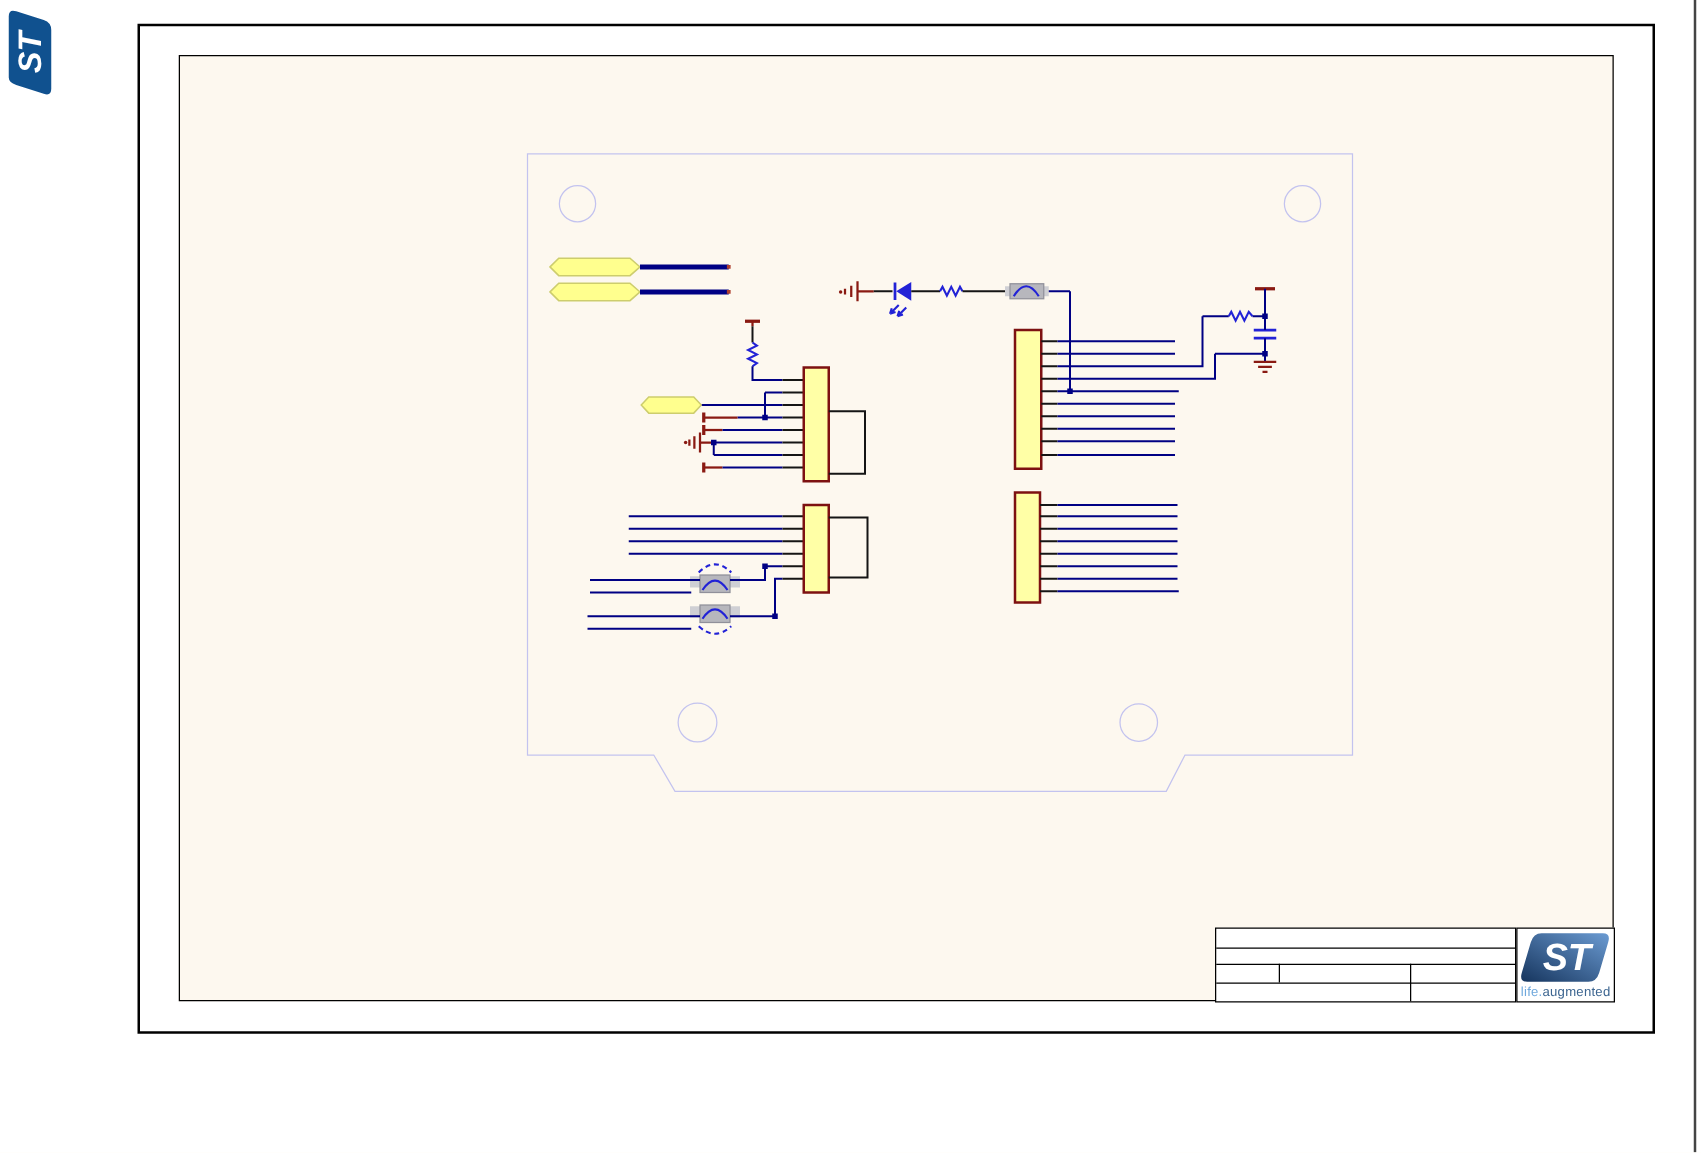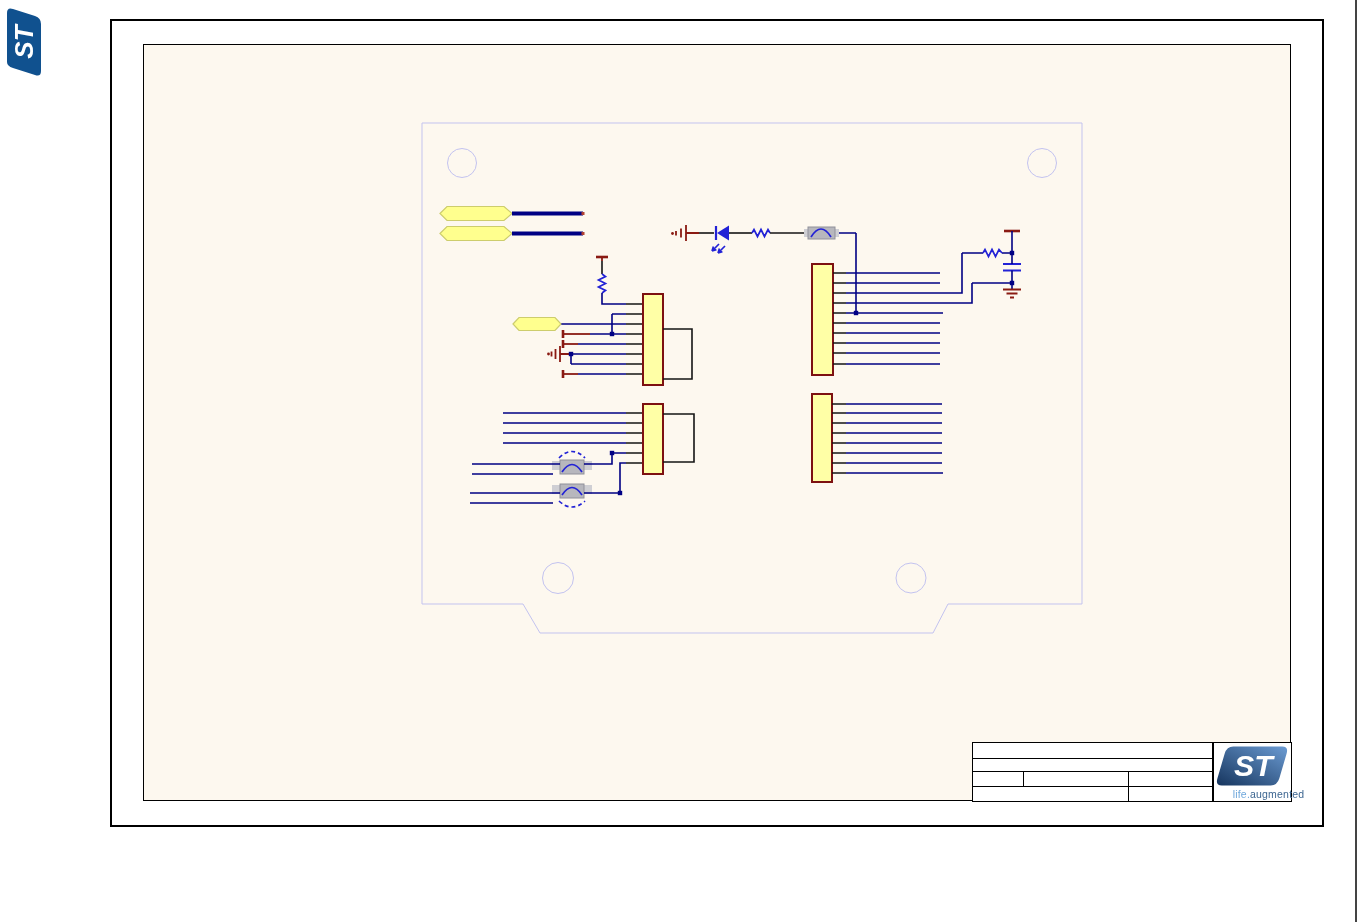--- a/index.html
+++ b/index.html
@@ -29,21 +29,21 @@
   .jsq{fill:var(--c-wire,#000084);}
   .tip{fill:#b04030;}
   .jbody{fill:var(--c-jumper_gray,#b7b7bd);stroke:#90909a;stroke-width:1;}
   .jpad{fill:var(--c-jumper_pad,#cfcfd4);}
   
   .tb-table{left:972px;top:742px;width:241px;height:60px;background:#fff;border:1.2px solid var(--c-frame,#000);box-sizing:border-box;}
   .tb-logo-box{left:1213px;top:742px;width:79px;height:60px;background:#fff;border:1.2px solid var(--c-frame,#000);box-sizing:border-box;}
   .tb-hline{background:var(--c-frame,#000);height:1.2px;}
   .tb-vline{background:var(--c-frame,#000);width:1.2px;}
   .tagline{position:absolute;left:0;bottom:1px;width:100%;text-align:center;font-size:10.5px;
-           letter-spacing:0.2px;line-height:11px;white-space:nowrap;margin-left:16px;}
+           letter-spacing:0.2px;line-height:11px;white-space:nowrap;}
   .tag-life{color:var(--c-tagline_light,#6fa8dc);}
   .tag-aug{color:var(--c-tagline_dark,#3c6590);}
   .corner-logo{left:3px;top:5px;}
   .st-text{font-family:"Liberation Sans", sans-serif;font-style:italic;font-weight:bold;fill:#fff;}
 </style>
 </head>
 <body>
 
 <div class="page">
 

